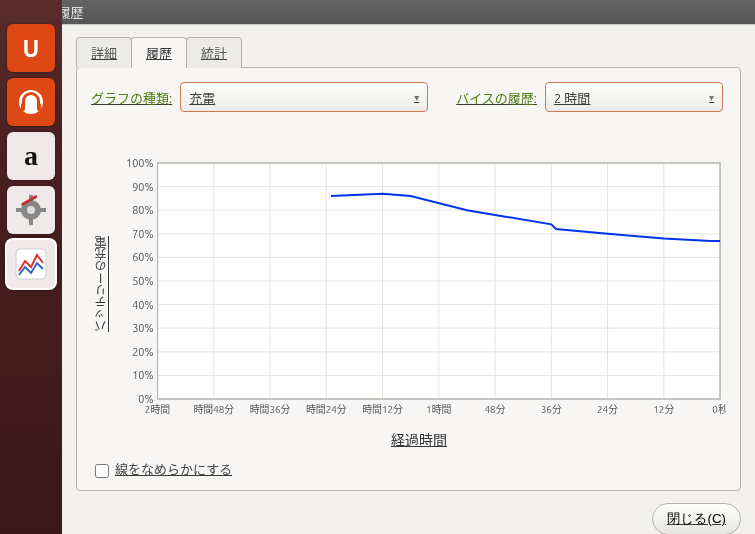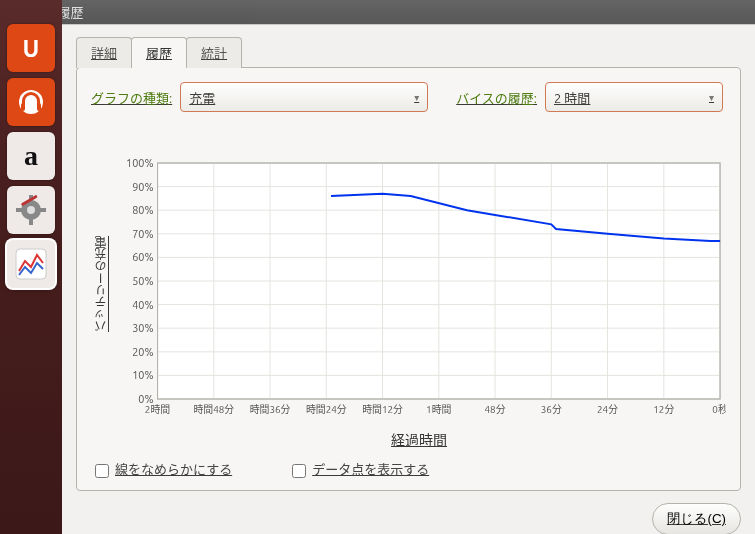--- a/index.html
+++ b/index.html
@@ -149,24 +149,20 @@
             </svg>
         <div class="xlabel">経過時間</div>
       </div>
     </div>
 
     <div class="checks">
       <label class="chk">
         <input type="checkbox" style="">
         <span>線をなめらかにする</span>
       </label>
-      <label class="chk">
-        <input type="checkbox" style="">
-        <span>データ点を表示する</span>
-      </label>
     </div>
 
   </div>
 
   <div class="footer">
     <button class="btn-close">閉じる(C)</button>
   </div>
 
 </div>
 

